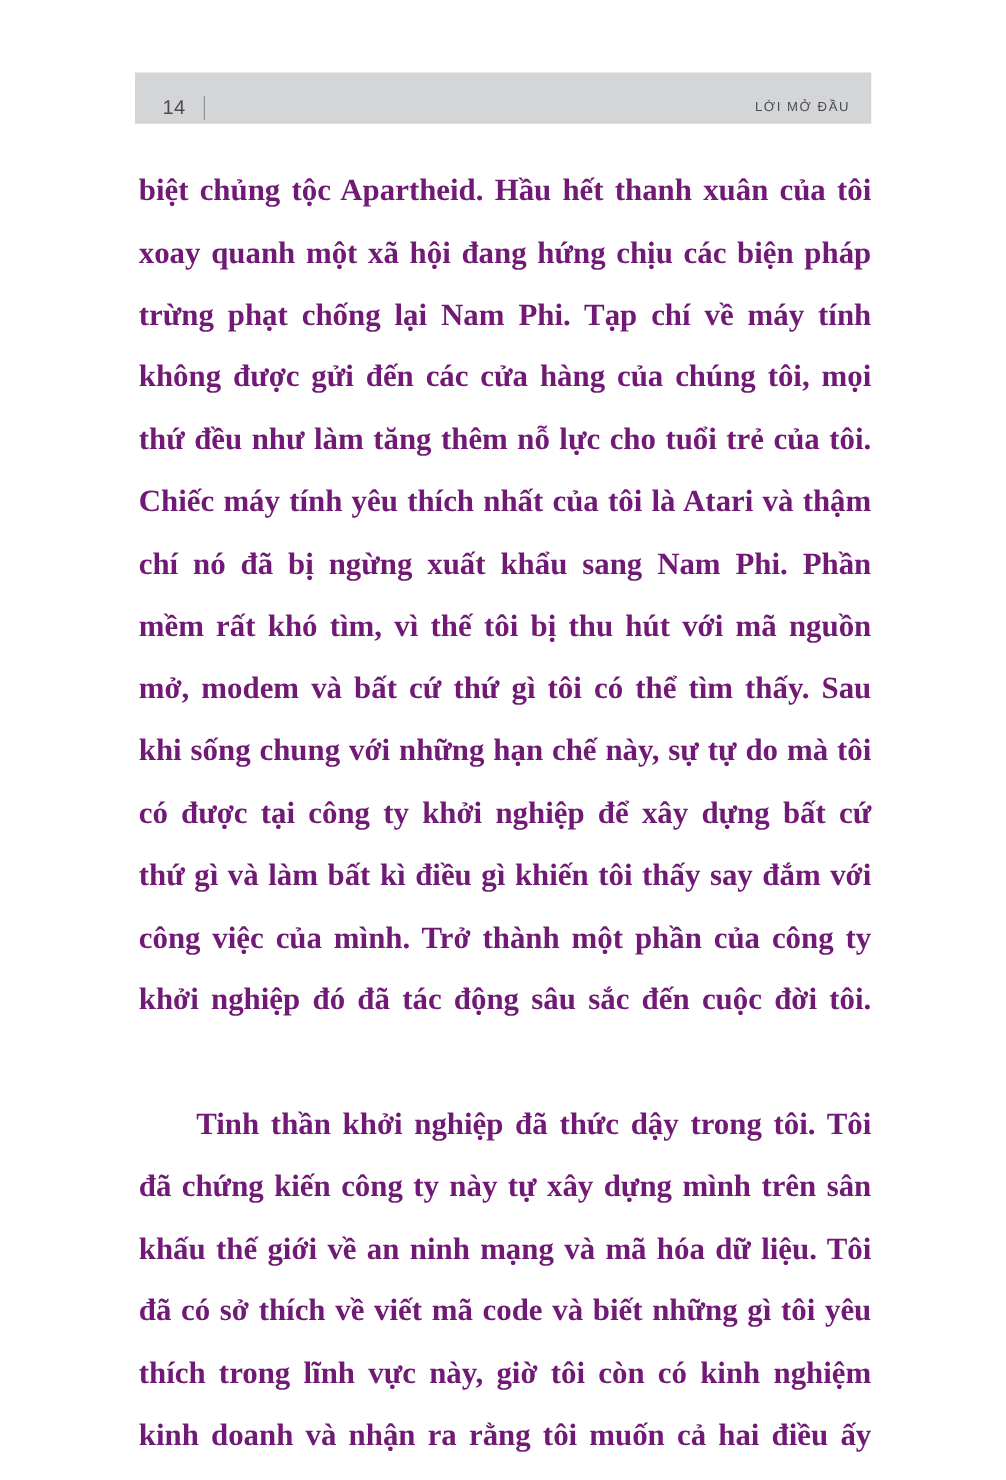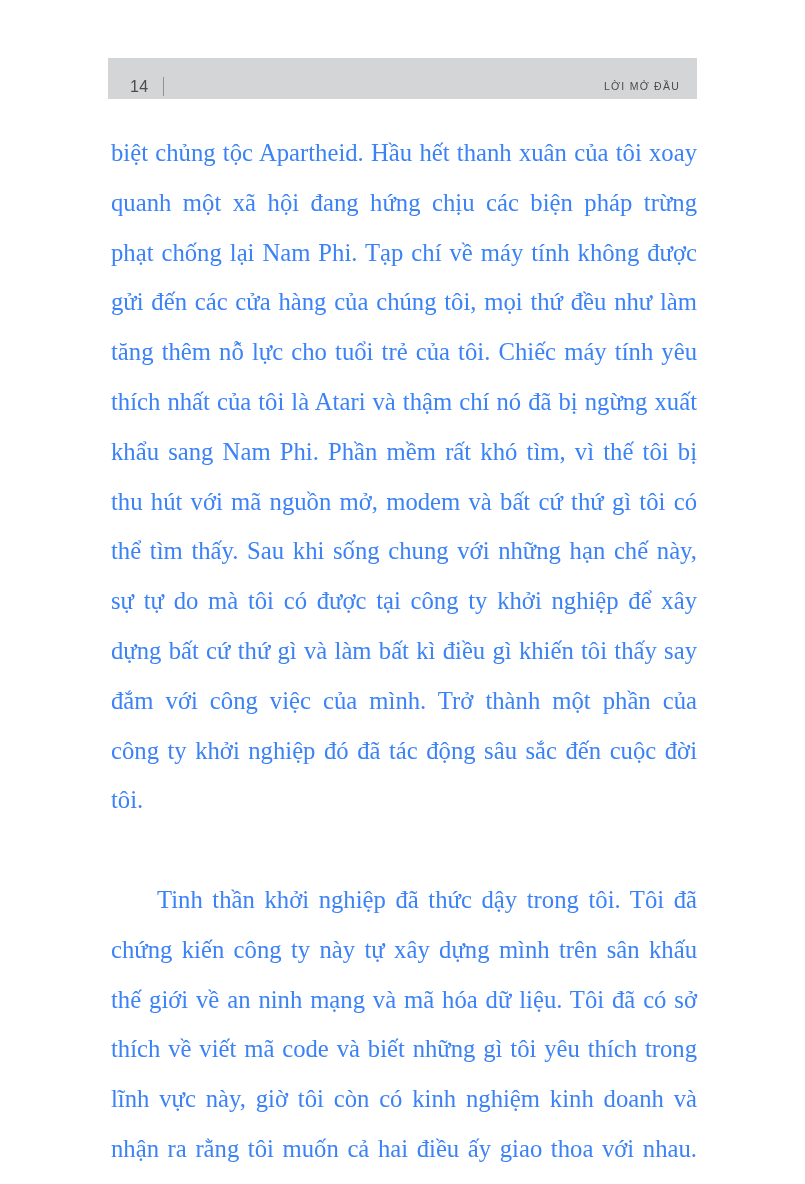--- a/index.html
+++ b/index.html
@@ -68,26 +68,27 @@
   .text-column {
     position: absolute;
     left: 111px;
     top: 128px;
     width: 586px;
   }
   p.body-par {
     margin: 0;
     font-size: 24.7px;
     line-height: 49.8px;
-    color: #3b82f6;
+    color: #701a75;
     text-align: justify;
     text-justify: inter-word;
     -webkit-hyphens: none;
     hyphens: none;
     word-spacing: 0.02em;
+    font-weight: bold;
   }
   p.body-par + p.body-par {
     margin-top: 0;
   }
   p.indented {
     text-indent: 46px;
   }
   
   p.body-par::after {
     content: "";

